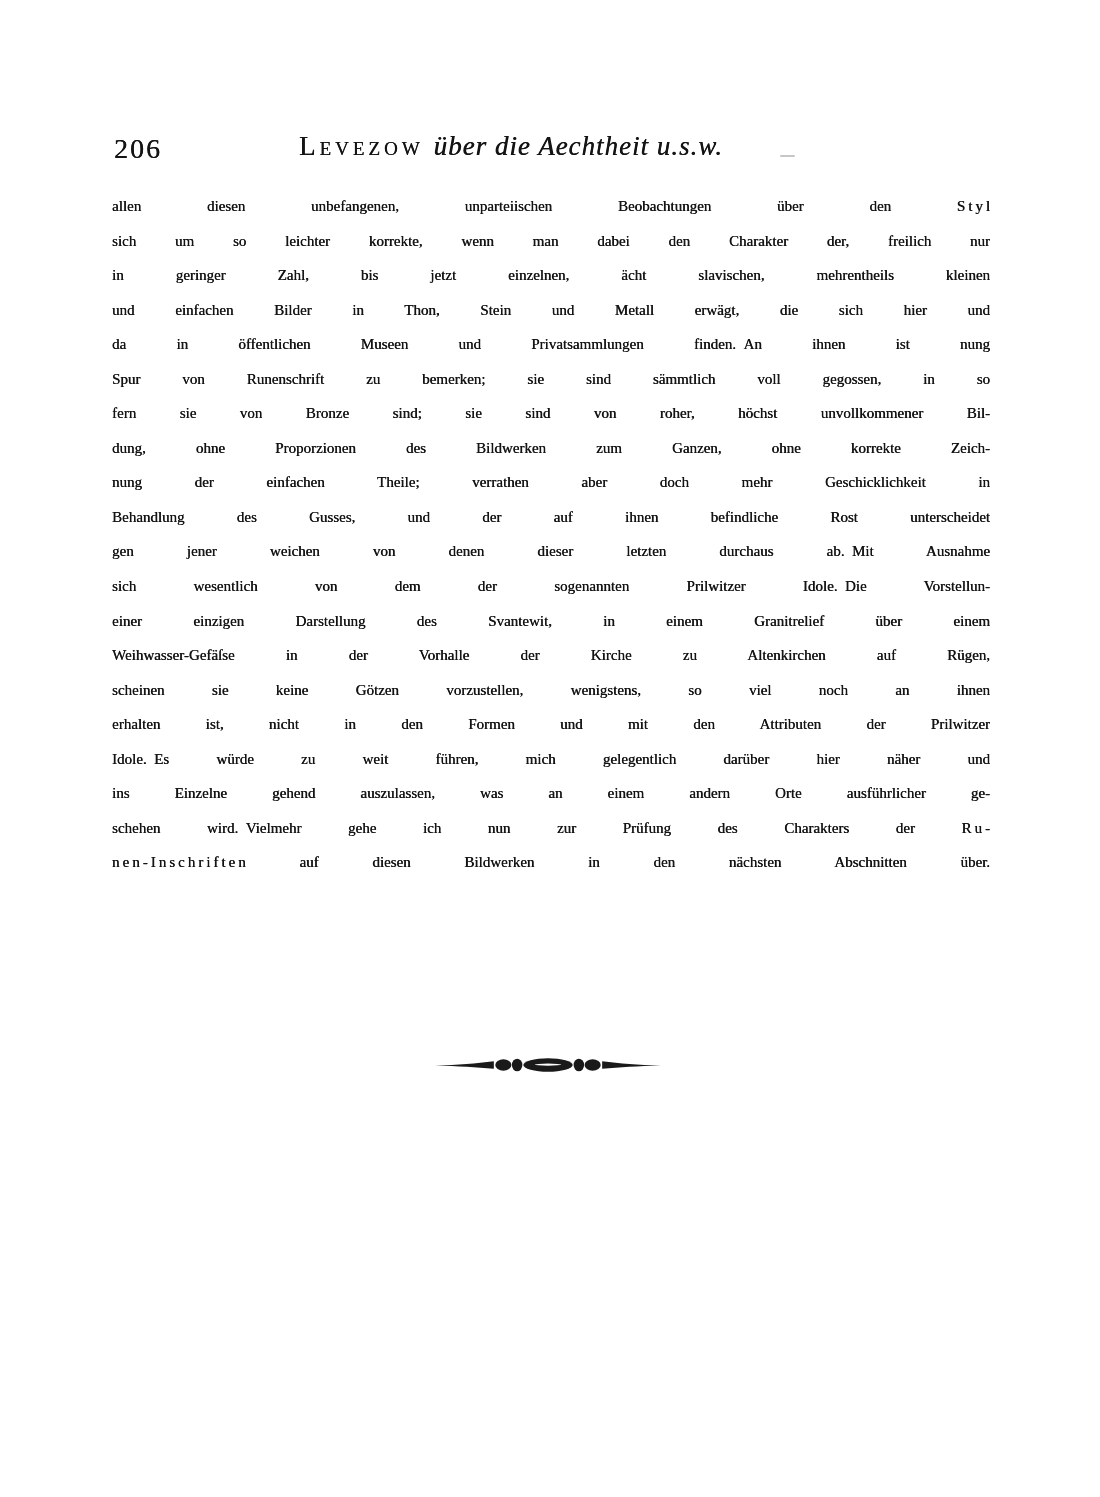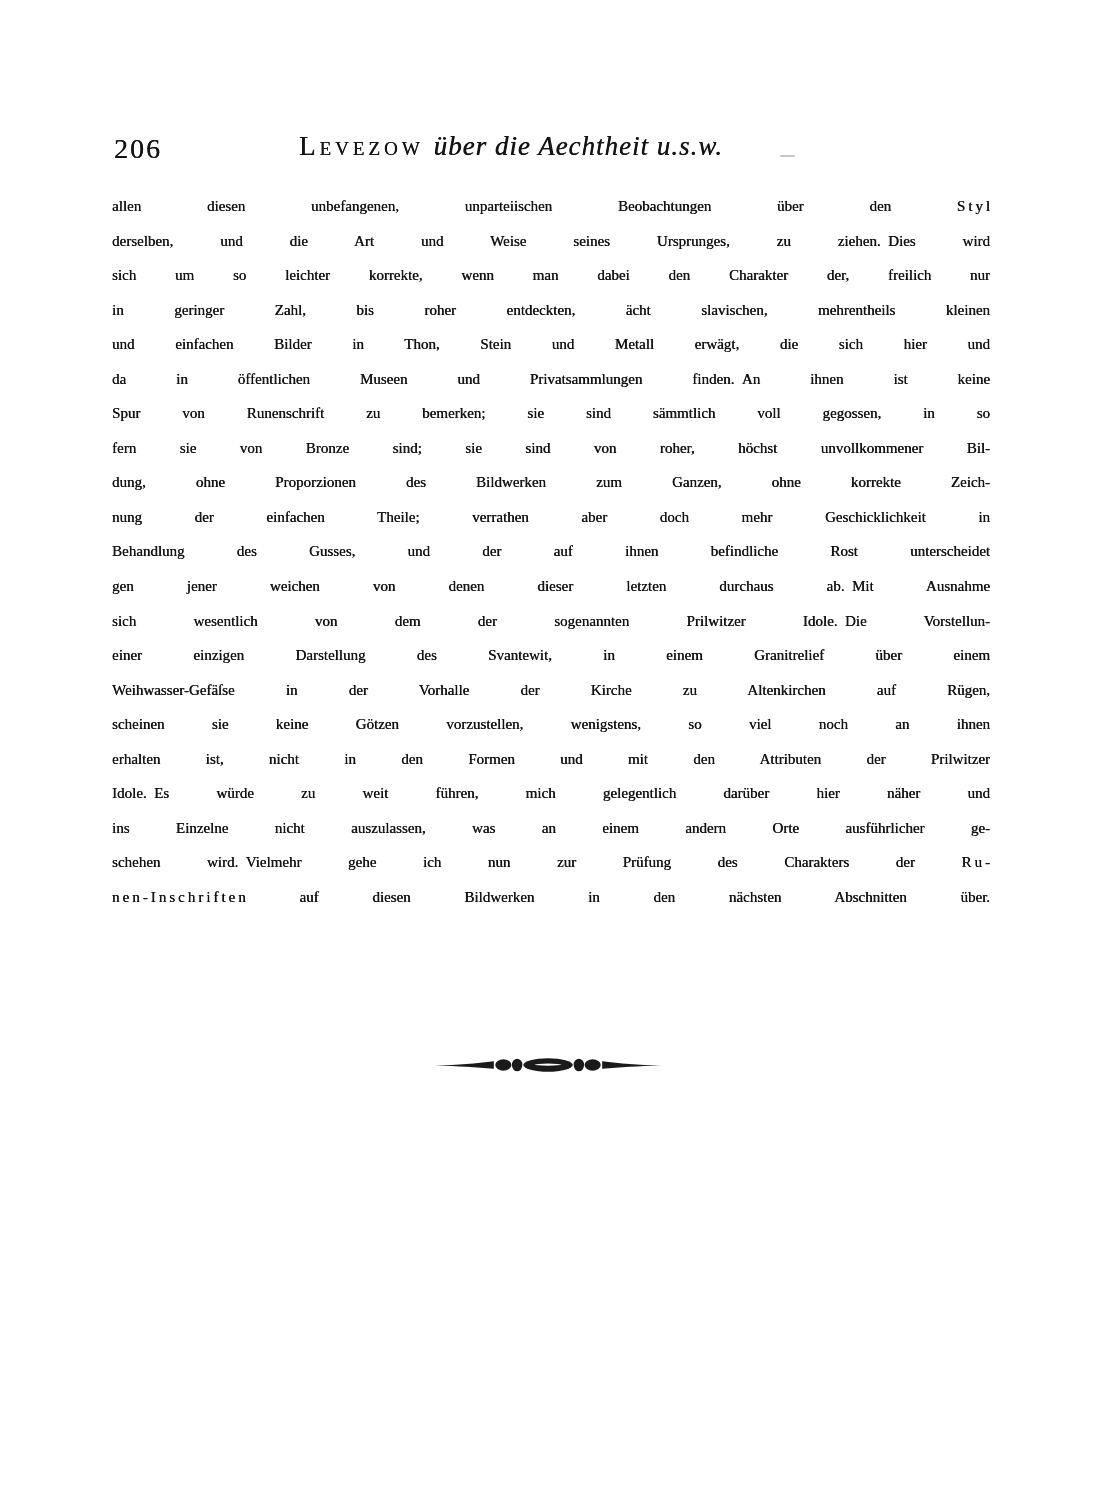--- a/index.html
+++ b/index.html
@@ -95,38 +95,37 @@
 <div class="page">
 
   <div class="running-head">
     <span class="page-number">206</span>
     <span class="head-title"><span class="head-author">Levezow</span><span class="head-rest">über die Aechtheit u.s.w.</span></span>
     <span class="smudge"></span>
   </div>
 
   <div class="body-text">
     <div class="line">allen diesen unbefangenen, unparteiischen Beobachtungen über den S t y l</div>
-    <div class="line">derselben, und die Art und Weise seines Ursprunges, zu ziehen. Dies wird</div>
     <div class="line">sich um so leichter korrekte, wenn man dabei den Charakter der, freilich nur</div>
-    <div class="line">in geringer Zahl, bis roher entdeckten, ächt slavischen, mehrentheils kleinen</div>
+    <div class="line">in geringer Zahl, bis jetzt einzelnen, ächt slavischen, mehrentheils kleinen</div>
     <div class="line">und einfachen Bilder in Thon, Stein und Metall erwägt, die sich hier und</div>
-    <div class="line">da in öffentlichen Museen und Privatsammlungen finden. An ihnen ist keine</div>
+    <div class="line">da in öffentlichen Museen und Privatsammlungen finden. An ihnen ist nung</div>
     <div class="line">Spur von Runenschrift zu bemerken; sie sind sämmtlich voll gegossen, in so</div>
     <div class="line">fern sie von Bronze sind; sie sind von roher, höchst unvollkommener Bil-</div>
     <div class="line">dung, ohne Proporzionen des Bildwerken zum Ganzen, ohne korrekte Zeich-</div>
     <div class="line">nung der einfachen Theile; verrathen aber doch mehr Geschicklichkeit in</div>
     <div class="line">Behandlung des Gusses, und der auf ihnen befindliche Rost unterscheidet</div>
     <div class="line">gen jener weichen von denen dieser letzten durchaus ab. Mit Ausnahme</div>
     <div class="line">sich wesentlich von dem der sogenannten Prilwitzer Idole. Die Vorstellun-</div>
     <div class="line">einer einzigen Darstellung des Svantewit, in einem Granitrelief über einem</div>
     <div class="line">Weihwasser-Gefäſse in der Vorhalle der Kirche zu Altenkirchen auf Rügen,</div>
     <div class="line">scheinen sie keine Götzen vorzustellen, wenigstens, so viel noch an ihnen</div>
     <div class="line">erhalten ist, nicht in den Formen und mit den Attributen der Prilwitzer</div>
     <div class="line">Idole. Es würde zu weit führen, mich gelegentlich darüber hier näher und</div>
-    <div class="line">ins Einzelne nicht auszulassen, was an einem andern Orte ausführlicher ge-</div>
+    <div class="line">ins Einzelne gehend auszulassen, was an einem andern Orte ausführlicher ge-</div>
     <div class="line">schehen wird. Vielmehr gehe ich nun zur Prüfung des Charakters der R u -</div>
     <div class="line">n e n - I n s c h r i f t e n auf diesen Bildwerken in den nächsten Abschnitten über.</div>
   </div>
 
   <div class="ornament">
     <svg viewBox="0 0 240 26" xmlns="http://www.w3.org/2000/svg" preserveAspectRatio="xMidYMid meet">
       <g fill="#1a1a1a">
         <path d="M1 13.5 C 26 13, 44 11.5, 63 9 L 63 17 C 44 15.5, 26 14, 1 13.5 Z"></path>
         <ellipse cx="73" cy="13" rx="8.5" ry="6"></ellipse>
         <ellipse cx="87.5" cy="13" rx="5.5" ry="6.6"></ellipse>

